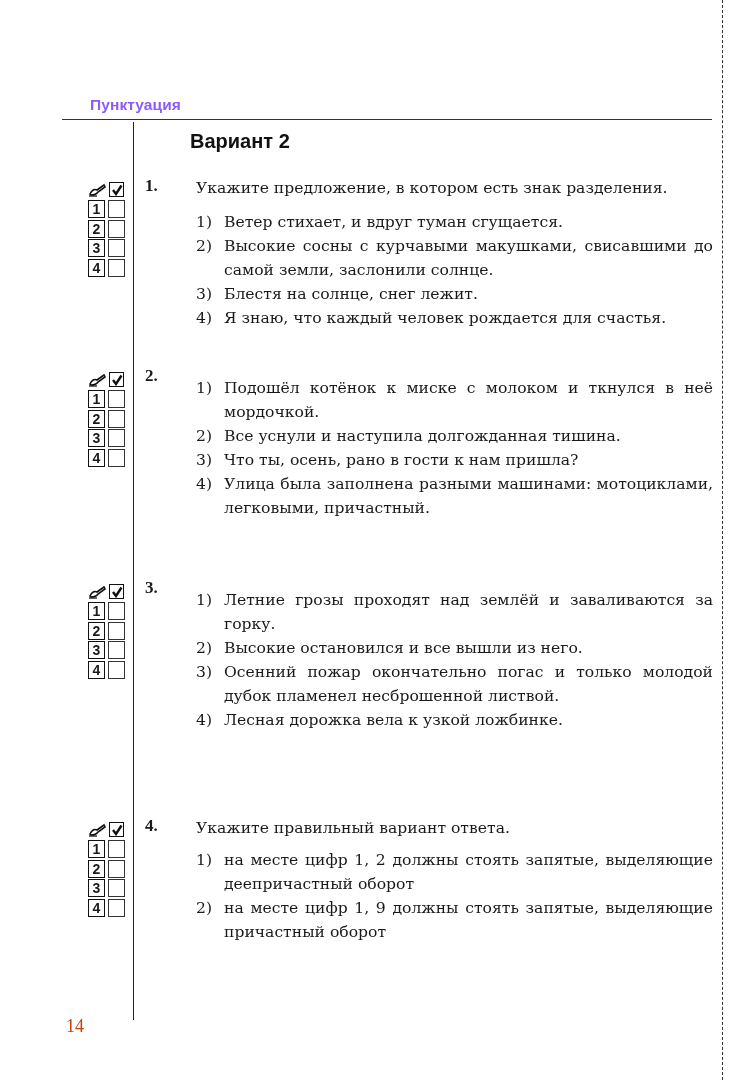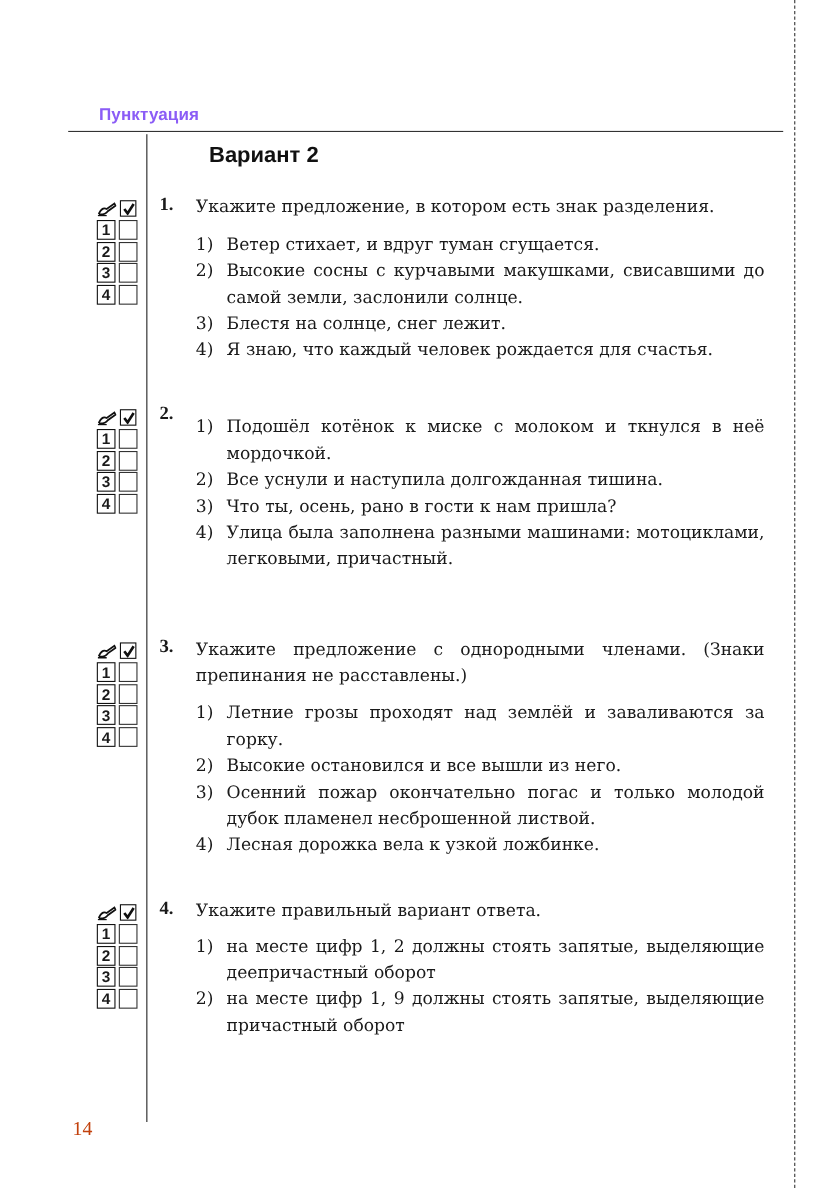--- a/index.html
+++ b/index.html
@@ -48,21 +48,21 @@
     width: 15px; height: 16px; border: 1.8px solid #111;
     font-family: "Liberation Sans", "DejaVu Sans", sans-serif; font-weight: bold; font-size: 14px;
     display: flex; align-items: center; justify-content: center; margin-right: 3px; line-height: 1;
   }
   .empty-box { width: 15px; height: 16px; border: 1.2px solid #333; background: #fff; cursor: pointer; }
 
   .task-number {
     position: absolute; left: 145px; top: 0;
     font-family: "Liberation Serif", serif; font-weight: bold; font-size: 17px;
   }
-  .task-body { position: absolute; left: 178px; top: 0; width: 517px; font-size: 15.6px; line-height: 24px; }
+  .task-body { position: absolute; left: 196px; top: 0; width: 517px; font-size: 15.6px; line-height: 24px; }
   .question { margin: 0; text-align: justify; }
   .quote {
     margin: 10px 0 0 0; text-indent: 40px; font-style: italic; text-align: justify; letter-spacing: 0.3px;
   }
   .options { list-style: none; margin: 10px 0 0 0; padding: 0; }
   .option { display: flex; text-align: justify; }
   .opt-num { width: 28px; flex: 0 0 28px; }
   .opt-text { flex: 1; text-align: justify; }
 </style>
 </head>
@@ -206,21 +206,20 @@
         <span class="num-box">3</span>
         <span class="empty-box"></span>
       </div>
       <div class="grid-row">
         <span class="num-box">4</span>
         <span class="empty-box"></span>
       </div>
     </div>
   <div class="task-number">3.</div>
   <div class="task-body">
-    <p class="question">Укажите предложение с однородными членами. (Знаки препинания не расставлены.)</p>
     <ul class="options">
         <li class="option">
           <span class="opt-num">1)</span>
           <span class="opt-text">Летние грозы проходят над землёй и заваливаются за горку.</span>
         </li>
         <li class="option">
           <span class="opt-num">2)</span>
           <span class="opt-text">Высокие остановился и все вышли из него.</span>
         </li>
         <li class="option">

